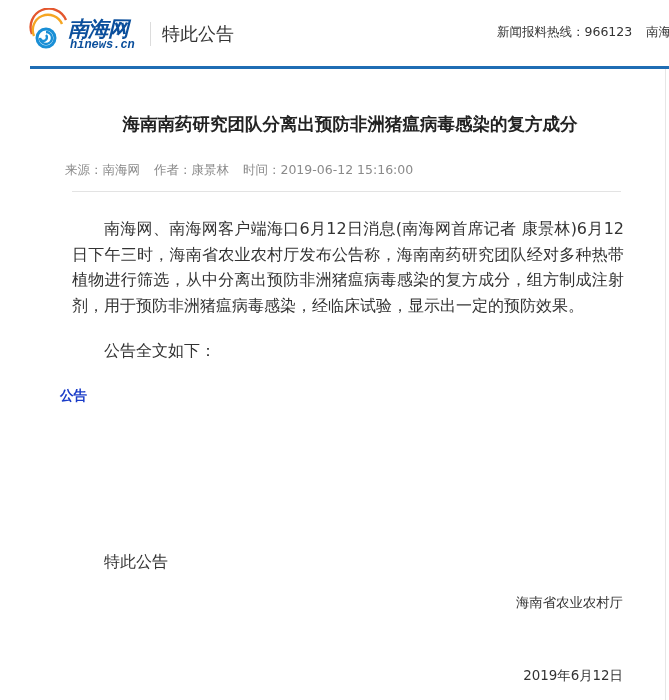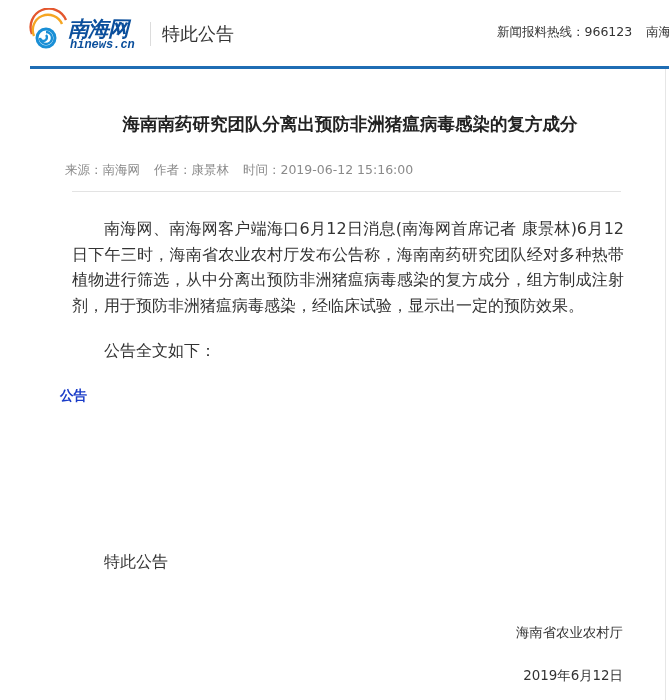--- a/index.html
+++ b/index.html
@@ -69,21 +69,21 @@
     }
     .p1 { top: 216px; }
     .p2 { top: 338px; }
     .notice-heading {
       position: absolute; left: 60px; top: 385px; width: 580px; text-align: left;
       font-size: 13.5px; font-weight: bold; color: #1a3cc8; line-height: 20px;
     }
     .p3 { top: 428px; }
     .p4 { top: 549px; }
     .signer {
-      position: absolute; right: 46px; top: 622px;
+      position: absolute; right: 46px; top: 592px;
       font-size: 13.4px; color: #333; line-height: 22px; white-space: nowrap;
     }
     .sign-date {
       position: absolute; right: 46px; top: 665px;
       font-size: 13.4px; color: #333; line-height: 22px; white-space: nowrap;
     }
   </style>
 </head>
 <body>
 

